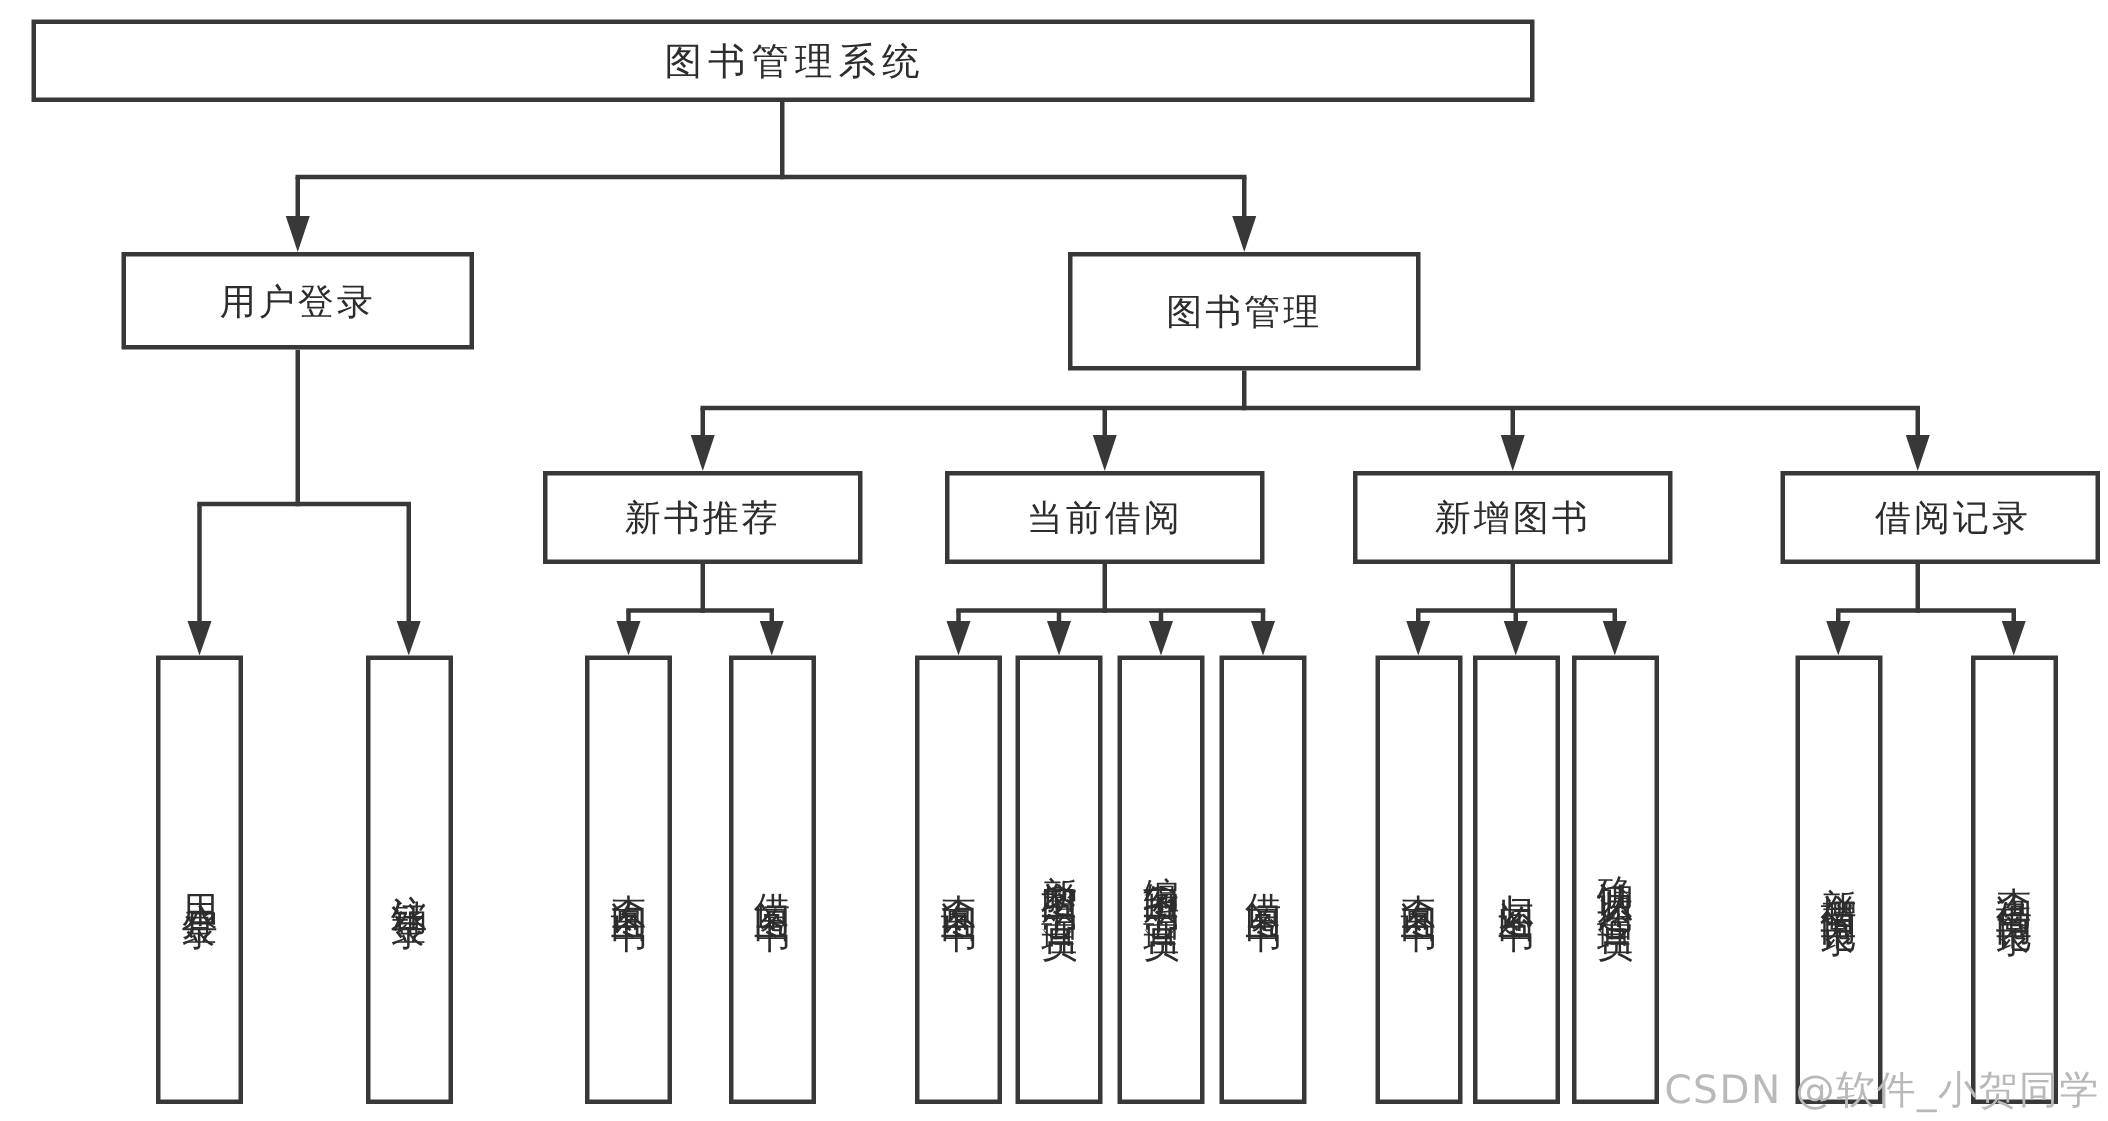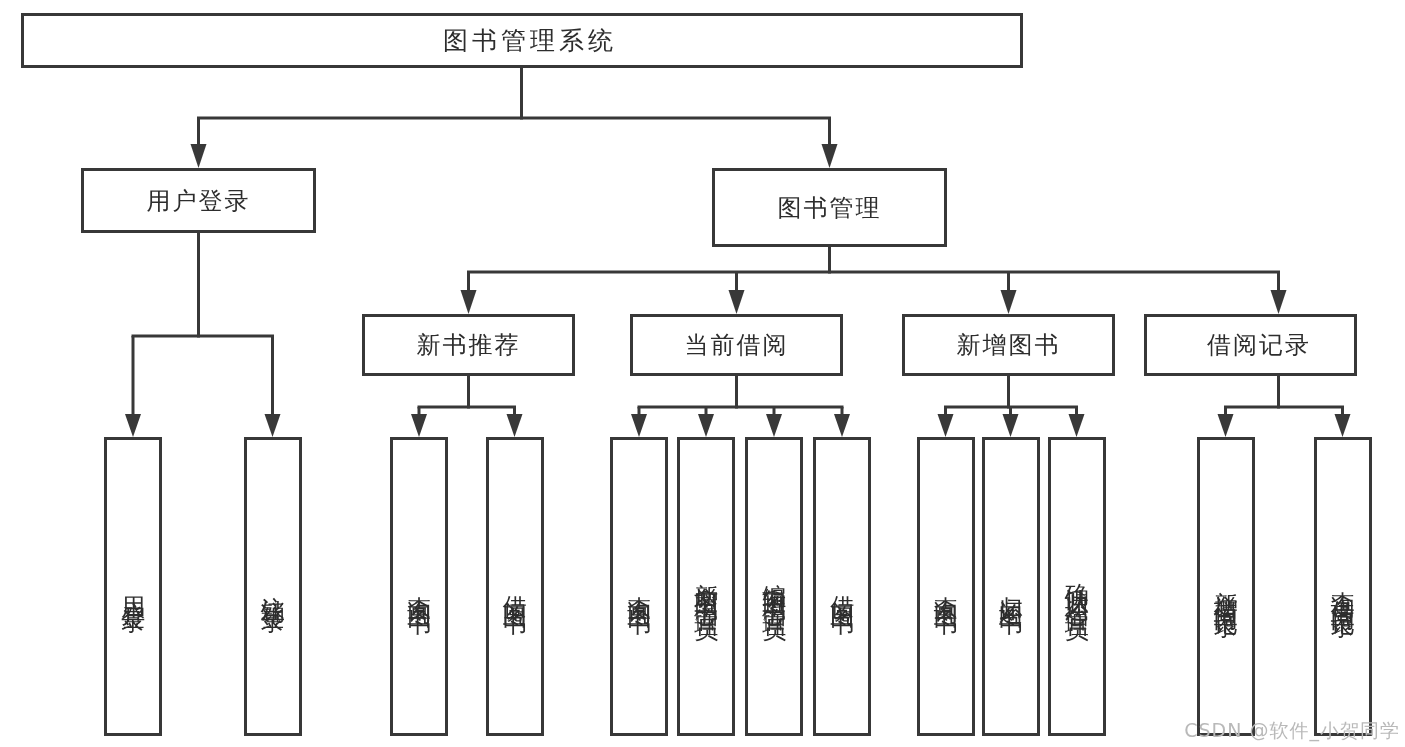--- a/index.html
+++ b/index.html
@@ -50,21 +50,21 @@
     text-orientation: mixed;
     font-size: 24px;
     letter-spacing: 5px;
     white-space: normal;
     line-height: 1.1;
   }
   #watermark {
     position: absolute;
     right: 5px;
     bottom: 3px;
-    font-size: 19px;
+    font-size: 26px;
     letter-spacing: 1px;
     color: var(--watermark, #b9b9b9);
     pointer-events: none;
   }
 </style>
 </head>
 <body>
 
 <div id="stage">
 
@@ -145,21 +145,21 @@
   </svg>
 
   <div class="node root" style="left:21px; top:13px; width:1002px; height:55px;padding-left:16px;">图书管理系统</div>
 
   <div class="node" style="left:81px; top:168px; width:235px; height:65px;">用户登录</div>
   <div class="node" style="left:712px; top:168px; width:235px; height:79px;">图书管理</div>
 
   <div class="node" style="left:362px; top:314px; width:213px; height:62px;">新书推荐</div>
   <div class="node" style="left:630px; top:314px; width:213px; height:62px;">当前借阅</div>
   <div class="node" style="left:902px; top:314px; width:213px; height:62px;">新增图书</div>
-  <div class="node" style="left:1144px; top:314px; width:213px; height:62px;padding-left:17px;">借阅记录</div>
+  <div class="node" style="left:1187px; top:314px; width:213px; height:62px;padding-left:17px;">借阅记录</div>
 
   <div class="node leaf" style="left:104px; top:437px; width:58px; height:299px;">用户登录</div>
   <div class="node leaf" style="left:243.5px; top:437px; width:58px; height:299px;">注销登录</div>
 
   <div class="node leaf" style="left:390px; top:437px; width:58px; height:299px;">查询图书</div>
   <div class="node leaf" style="left:485.5px; top:437px; width:58px; height:299px;">借阅图书</div>
 
   <div class="node leaf" style="left:610px; top:437px; width:58px; height:299px;">查询图书</div>
   <div class="node leaf" style="left:677px; top:437px; width:58px; height:299px;">新增图书（管理员）</div>
   <div class="node leaf" style="left:745px; top:437px; width:58px; height:299px;">编辑图书（管理员）</div>

